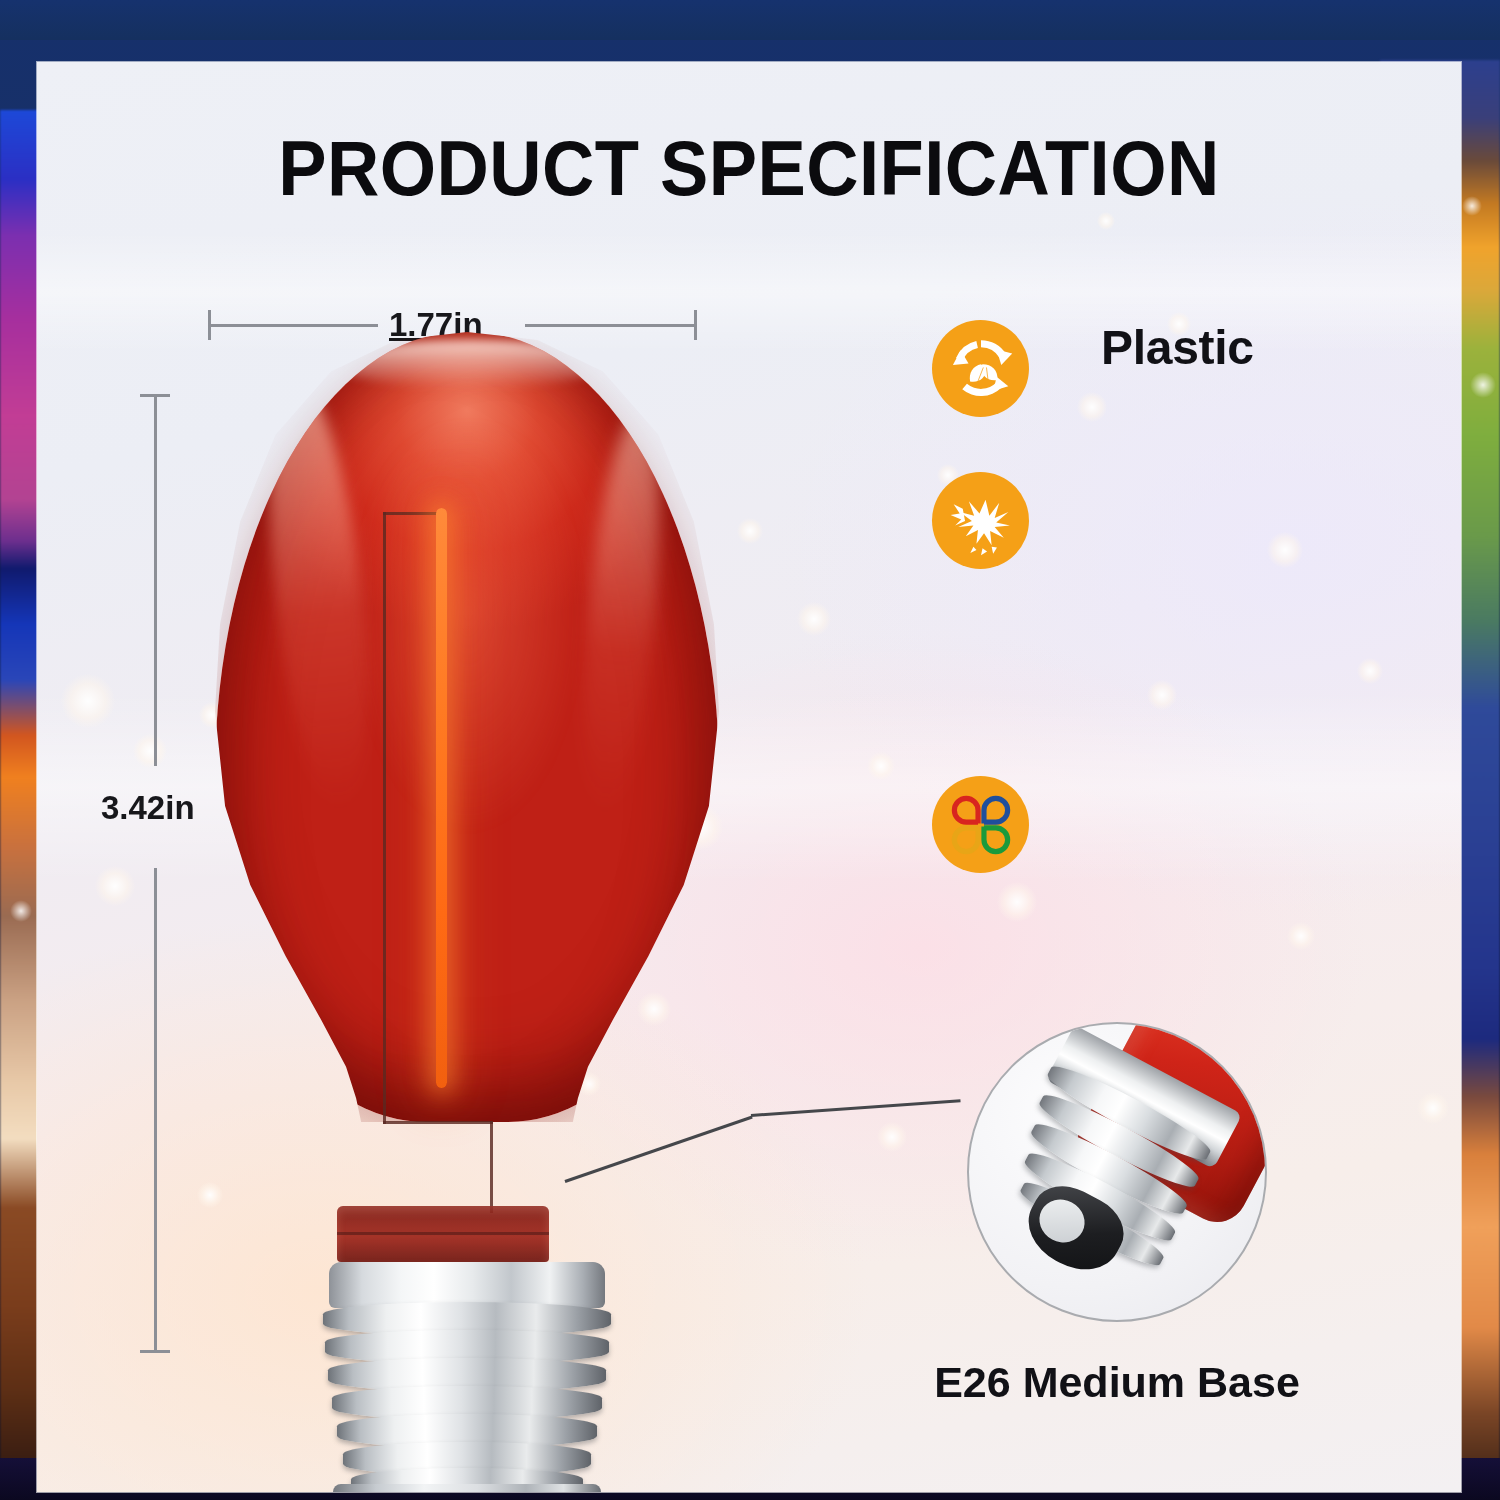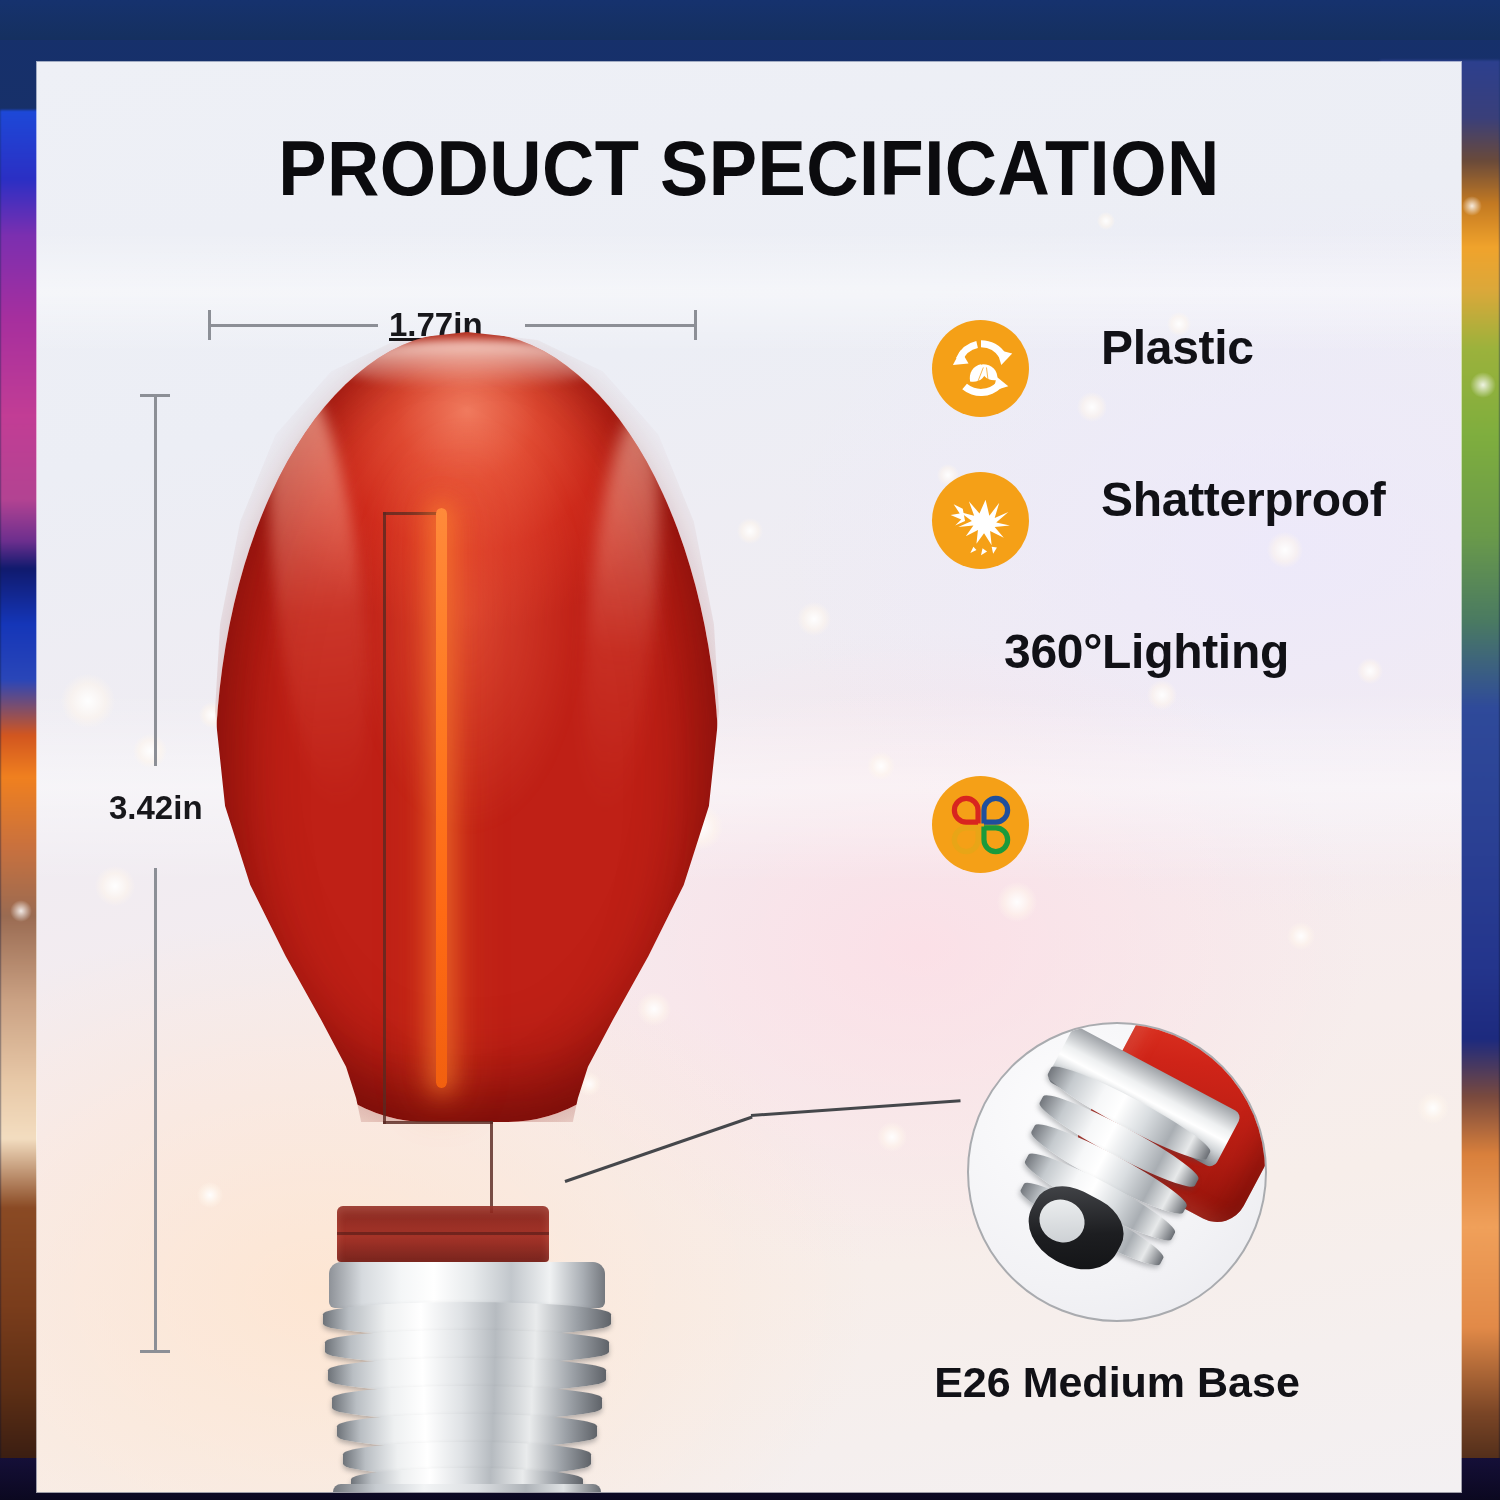--- a/index.html
+++ b/index.html
@@ -113,21 +113,21 @@
   #wdim-capR { left:657px; top:248px; width:3px; height:30px; }
   #wdim-lineL{ left:171px; top:262px; width:170px; height:3px; }
   #wdim-lineR{ left:488px; top:262px; width:172px; height:3px; }
   #wdim-label{ left:352px; top:244px;text-decoration:underline; }
 
   
   #hdim-capT { left:103px; top:332px; width:30px; height:3px; }
   #hdim-capB { left:103px; top:1288px; width:30px; height:3px; }
   #hdim-lineT{ left:117px; top:332px; width:3px; height:372px; }
   #hdim-lineB{ left:117px; top:806px; width:3px; height:484px; }
-  #hdim-label{ left:72px; top:727px; }
+  #hdim-label{ left:64px; top:727px; }
 
   
   #bulb { position:absolute; left:150px; top:270px; width:560px; height:1045px; }
 
   .glass {
     position:absolute; left:28px; top:0; width:504px; height:790px;
     border-radius:49% 49% 42% 42% / 56% 56% 40% 40%;
     background:
       radial-gradient(64% 40% at 50% 10%, #f07a5e 0%, #e04a32 22%, #cf2b1c 45%, #bf2016 70%),
       linear-gradient(90deg,#9c140e 0%,#c7251a 13%,#e04b33 26%,#d23320 42%,#c62a1b 58%,#e05336 76%,#c22b1c 90%,#8e120c 100%);
@@ -407,25 +407,23 @@
           <g fill="#ffffff">
             <path d="M56 22 L61 43 L74 26 L68 46 L86 38 L70 52 L88 56 L68 58 L80 72 L62 63 L64 82 L54 66
                      L44 80 L46 62 L30 70 L40 56 L20 58 L38 50 L22 38 L41 43 L34 24 L48 40 Z"></path>
             <path d="M26 34 L14 28 L22 40 L10 42 L24 48 L16 56 L29 50 Z"></path>
             <path d="M40 84 L36 92 L44 88 Z"></path>
             <path d="M52 86 L50 95 L58 90 Z"></path>
             <path d="M64 84 L66 93 L71 85 Z"></path>
           </g>
         </svg>
       </div>
-      <div class="flabel">Shatterproof</div>
     </div>
 
     <div class="feature">
-      <div class="flabel">360°Lighting</div>
     </div>
 
     <div class="feature">
       <div class="fico">
         <svg width="74" height="74" viewBox="0 0 100 100" aria-hidden="true">
           <g fill="none" stroke-width="7">
             <path d="M46 48 L46 30 A16 16 0 1 0 30 46 L46 46" stroke="#d8251f"></path>
             <path d="M54 48 L54 30 A16 16 0 1 1 70 46 L54 46" stroke="#1f4f9c"></path>
             <path d="M46 52 L46 70 A16 16 0 1 1 30 54 L46 54" stroke="#e8a517"></path>
             <path d="M54 52 L54 70 A16 16 0 1 0 70 54 L54 54" stroke="#1a9a3c"></path>

